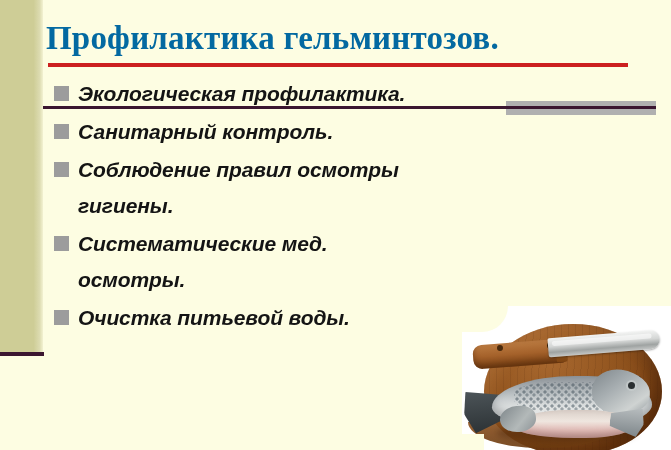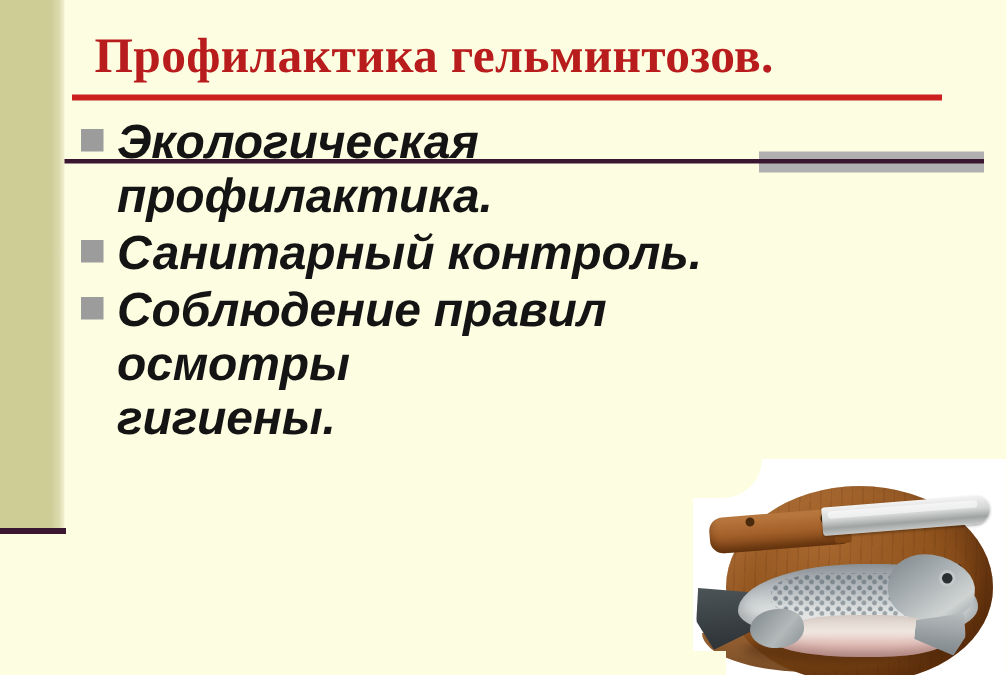--- a/index.html
+++ b/index.html
@@ -34,28 +34,28 @@
     left: 0;
     top: 352px;
     width: 44px;
     height: 4px;
     background: #3b1630;
   }
 
   
   .title {
     position: absolute;
-    left: 63px;
+    left: 46px;
     top: 19px;
     width: 600px;
     font-family: "Liberation Serif", "DejaVu Serif", serif;
     font-weight: bold;
     font-size: 33px;
     line-height: 39px;
-    color: #b91c1c;
+    color: #0369a1;
     letter-spacing: 0.2px;
     white-space: nowrap;
   }
   .title-rule {
     position: absolute;
     left: 48px;
     top: 63px;
     width: 580px;
     height: 4px;
     background: #cc2020;
@@ -98,21 +98,21 @@
     top: 10px;
     width: 15px;
     height: 15px;
     background: #9c9c9c;
   }
   .item-text {
     display: block;
     font-family: "Liberation Sans", sans-serif;
     font-weight: bold;
     font-style: italic;
-    font-size: 32px;
+    font-size: 21px;
     line-height: 36px;
     color: #141414;
     letter-spacing: -0.1px;
     white-space: pre-line;
   }
 
   
   .photo {
     position: absolute;
     left: 462px;
@@ -354,21 +354,30 @@
       <span class="item-text">Санитарный контроль.</span>
     </div>
 
 
     <div class="item">
       <span class="bullet"></span>
       <span class="item-text">Соблюдение правил осмотры
 гигиены.</span>
     </div>
 
-
+    <div class="item">
+      <span class="bullet"></span>
+      <span class="item-text">Систематические мед.
+осмотры.</span>
+    </div>
+
+    <div class="item">
+      <span class="bullet"></span>
+      <span class="item-text">Очистка питьевой воды.</span>
+    </div>
 
   </div>
 
   <div class="gray-bar"></div>
   <div class="sep-rule"></div>
 
   <div class="photo" title="Свежая рыба и нож на деревянной разделочной доске">
     <div class="photo-bg"></div>
 
     <div class="board">

